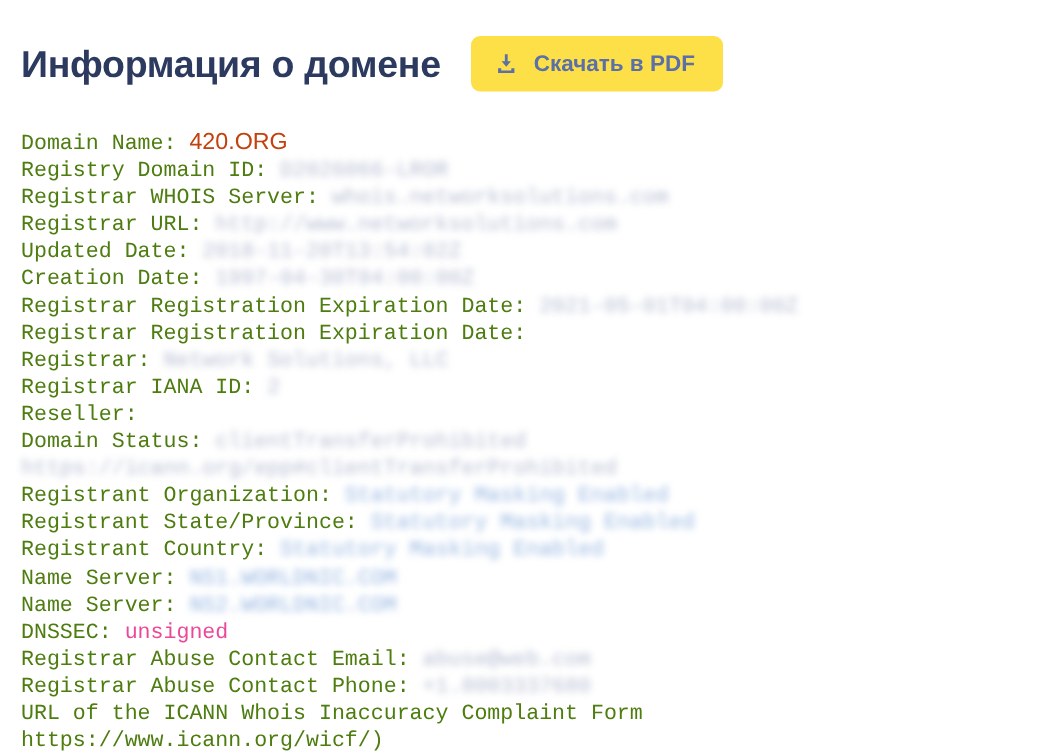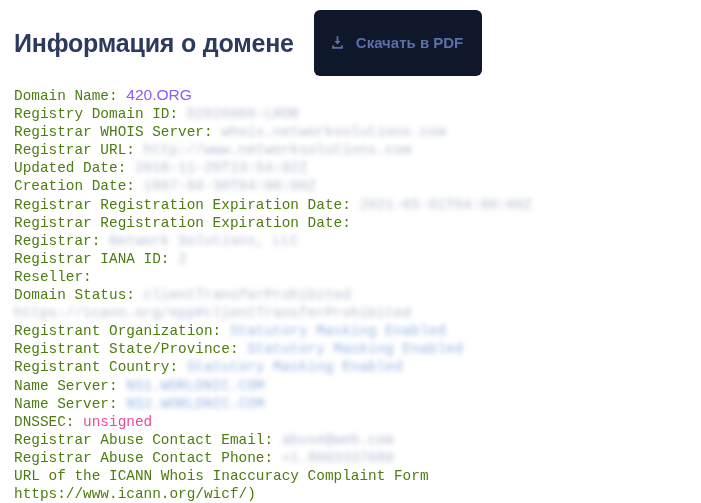--- a/index.html
+++ b/index.html
@@ -21,38 +21,39 @@
     height: 503px;
     background: #ffffff;
   }
 
   
   .header-row {
     position: absolute;
     left: 14px;
     top: 10px;
     display: flex;
+    align-items: center;
     gap: 20px;
   }
 
   .page-title {
     font-family: "Liberation Sans", sans-serif;
     font-size: 25px;
     font-weight: bold;
     color: #2c3a60;
     letter-spacing: -0.2px;
     white-space: nowrap;
     line-height: 32px;
   }
 
   .pdf-button {
     display: inline-flex;
     align-items: center;
     gap: 11px;
-    background: #0f172a;
+    background: #fde047;
     border: none;
     border-radius: 6px;
     padding: 10px 19px 10px 16px;
     cursor: pointer;
     font-family: "Liberation Sans", sans-serif;
   }
 
   .pdf-button-label {
     font-size: 15px;
     font-weight: bold;
@@ -92,21 +93,21 @@
 
   
   .val {
     color: #ec4899;
   }
 
   
   .val-domain {
     font-family: "Liberation Sans", sans-serif;
     font-size: 15.5px;
-    color: #8b5cf6;
+    color: #c2410c;
   }
 
   
   .masked {
     color: #8c97b8;
     filter: blur(2.6px);
     opacity: 0.62;
     user-select: none;
   }
   .masked-blue {

